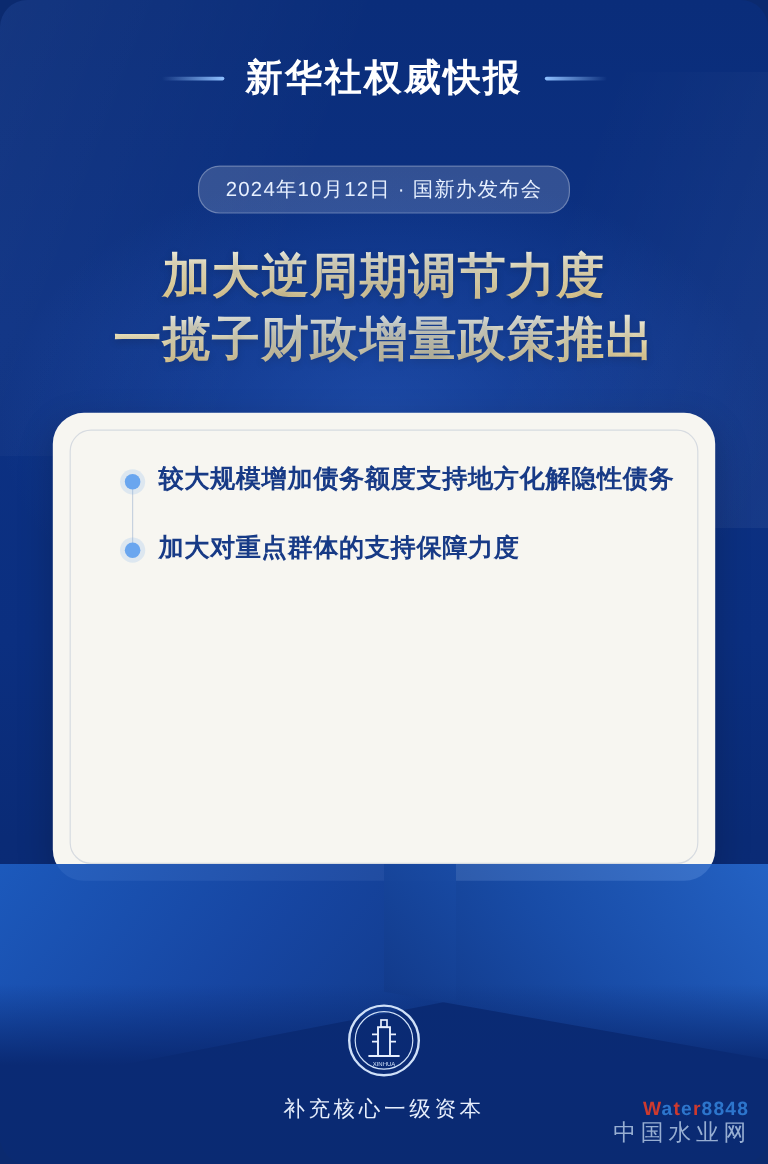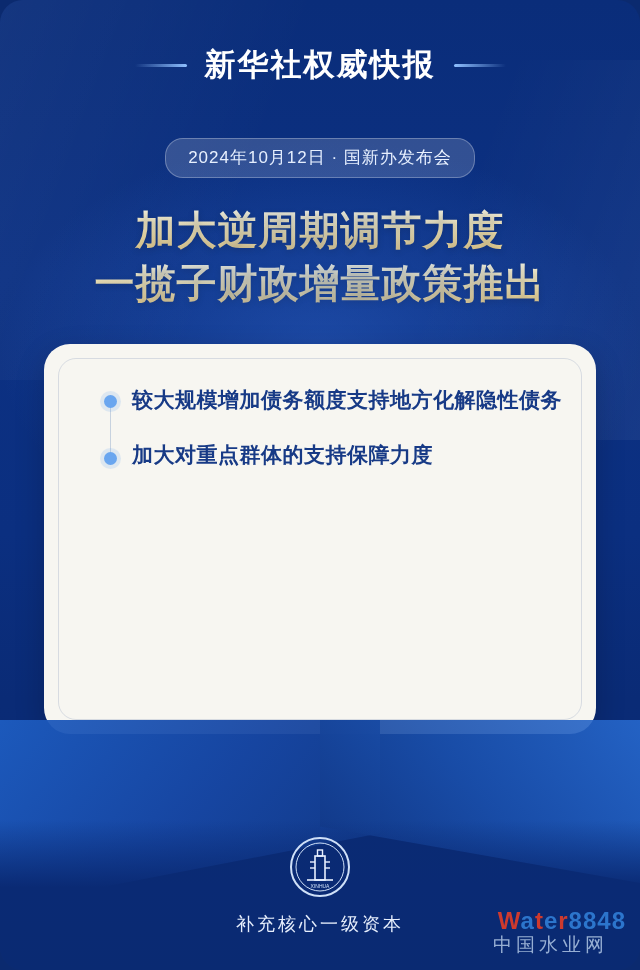--- a/index.html
+++ b/index.html
@@ -132,21 +132,21 @@
     top: 14px;
     bottom: 16px;
     width: 1px;
     background: rgba(30,80,160,0.22);
   }
   .bullet {
     position: relative;
     padding-left: 62px;
     margin-bottom: 26px;
   }
-  .bullet:last-child { margin-bottom: 0; font-family: Liberation Mono, monospace; }
+  .bullet:last-child { margin-bottom: 0; }
   .bullet-dot {
     position: absolute;
     left: 34px;
     top: 11px;
     width: 13px;
     height: 13px;
     border-radius: 50%;
     background: #6aa6ef;
     box-shadow: 0 0 0 4px rgba(106,166,239,0.18);
   }
@@ -213,21 +213,21 @@
   
   .watermark {
     position: absolute;
     right: 14px;
     bottom: 14px;
     text-align: center;
     line-height: 1.15;
     opacity: 0.95;
   }
   .wm-line1 {
-    font-size: 24px;
+    font-size: 16px;
     font-weight: bold;
     letter-spacing: 1px;
     margin-left: 23px;
   }
   .wm-w { color: #d93b2b; }
   .wm-a { color: #2f7ad1; }
   .wm-t { color: #d93b2b; }
   .wm-e { color: #2f7ad1; }
   .wm-r { color: #d93b2b; }
   .wm-num { color: #2f7ad1; }

